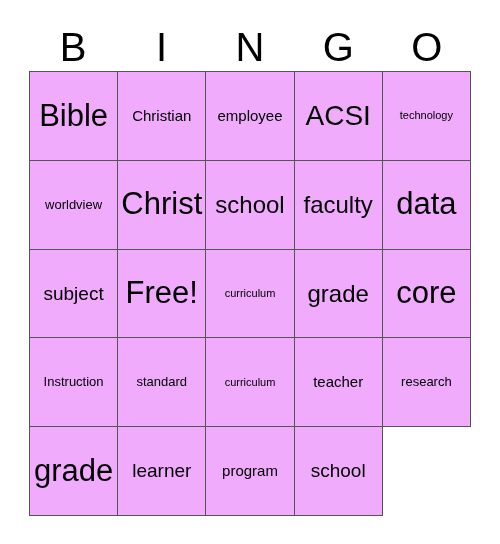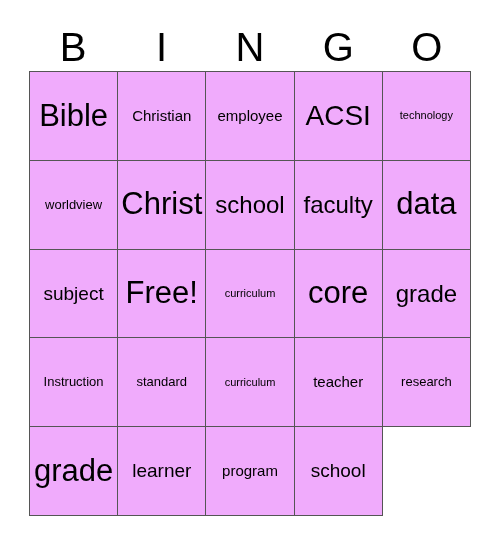--- a/index.html
+++ b/index.html
@@ -127,25 +127,25 @@
       </div>
       <div class="cell s-md">
         <span>subject</span>
       </div>
       <div class="cell s-xxl">
         <span>Free!</span>
       </div>
       <div class="cell s-tiny">
         <span>curriculum</span>
       </div>
+      <div class="cell s-lg">
+        <span>grade</span>
+      </div>
       <div class="cell s-xxl">
         <span>core</span>
-      </div>
-      <div class="cell s-lg">
-        <span>grade</span>
       </div>
       <div class="cell s-xxs">
         <span>Instruction</span>
       </div>
       <div class="cell s-sm">
         <span>standard</span>
       </div>
       <div class="cell s-tiny">
         <span>curriculum</span>
       </div>

